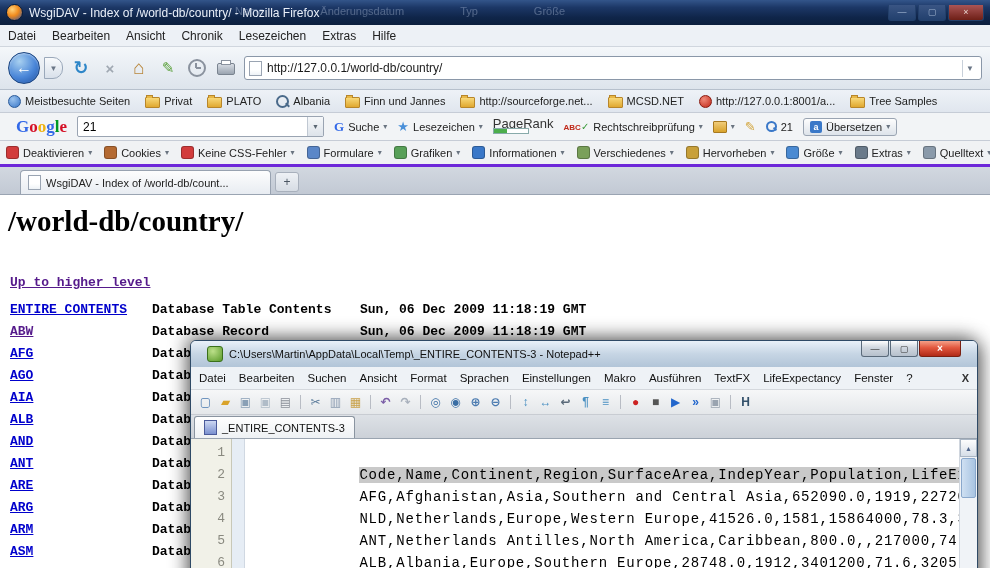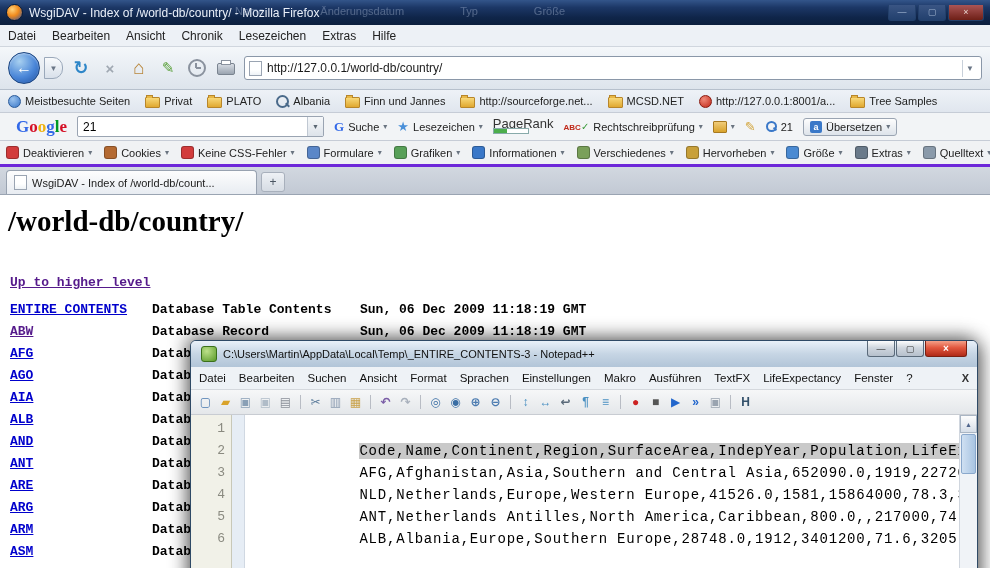--- a/index.html
+++ b/index.html
@@ -75,39 +75,39 @@
   .raised{border:1px solid #9aa4b2;border-radius:3px;background:linear-gradient(#fdfdfd,#dde3ea);padding:2px 6px;}
   .tr-ic{width:12px;height:12px;background:#3a78c8;color:#fff;font-size:9px;font-weight:bold;border-radius:2px;
     display:inline-flex;align-items:center;justify-content:center;}
   
   .ff-wdbar{height:23px;background:#f0f2f4;border-bottom:3px solid #6d28d9;display:flex;align-items:center;
     padding:0 6px;gap:12px;font-size:11px;color:#222;flex:0 0 auto;white-space:nowrap;overflow:hidden;}
   .wd-item{display:flex;align-items:center;gap:4px;}
   .wd-ic{width:11px;height:11px;border-radius:3px;border:1px solid rgba(0,0,0,.25);}
   
   .ff-tabbar{height:27px;background:linear-gradient(#d2d8e0,#c2c9d4);border-bottom:1px solid #9aa4b2;
-    display:flex;align-items:flex-end;padding:0 6px;gap:4px;flex:0 0 auto;}
+    display:flex;align-items:flex-end;padding:0 20px;gap:4px;flex:0 0 auto;}
   .tab{height:23px;width:235px;background:linear-gradient(#fdfdfd,#e8ecf2);border:1px solid #98a2b0;border-bottom:0;
     border-radius:4px 4px 0 0;display:flex;align-items:center;gap:5px;padding:0 7px;font-size:11px;color:#222;}
   .newtab{height:18px;width:22px;margin-bottom:2px;border:1px solid #a8b0bc;border-radius:3px;background:linear-gradient(#eef1f5,#d6dce4);
     display:flex;align-items:center;justify-content:center;font-size:12px;color:#4a5562;}
   
   .ff-content{flex:1;background:#fff;position:relative;overflow:hidden;}
   .page-h1{font-family:"Liberation Serif","DejaVu Serif",serif;font-weight:bold;font-size:29px;color:#000;margin:10px 0 0 8px;}
   .mono{font-family:"Liberation Mono","DejaVu Sans Mono",monospace;}
   .up-link{display:inline-block;margin:37px 0 0 10px;font-size:13px;font-weight:bold;color:#551a8b;text-decoration:underline;}
   .listing{margin:8px 0 0 10px;font-size:13px;font-weight:bold;color:#000;}
   .lrow{height:22px;display:flex;align-items:center;white-space:pre;}
   .lrow .name{width:142px;flex:0 0 auto;text-decoration:underline;}
   .lrow .type{width:208px;flex:0 0 auto;}
   
   #npp{position:absolute;left:190px;top:340px;width:786px;height:260px;border:1px solid #2f4a66;border-radius:6px 6px 0 0;
     box-shadow:-4px -4px 18px rgba(0,0,0,.45), 4px 4px 18px rgba(0,0,0,.5);display:flex;flex-direction:column;background:#eef1f4;overflow:hidden;}
   .npp-titlebar{height:26px;background:linear-gradient(#e9f1f9,#c6d5e4 50%,#b2c5d8);display:flex;align-items:center;
-    padding:0 10px;gap:6px;font-size:11px;color:#111;flex:0 0 auto;position:relative;}
+    padding:0 16px;gap:6px;font-size:11px;color:#111;flex:0 0 auto;position:relative;}
   .npp-logo{width:14px;height:14px;border-radius:3px;background:radial-gradient(circle at 35% 30%,#bce08a,#5a9a2a);border:1px solid #3a701a;}
   .npp-title{white-space:nowrap;overflow:hidden;text-overflow:ellipsis;max-width:560px;}
   .npp-winbtns{margin-left:auto;display:flex;gap:1px;align-self:flex-start;}
   .npp-btn{width:26px;height:15px;border:1px solid #5a6a7a;border-top:0;border-radius:0 0 3px 3px;
     background:linear-gradient(#fdfdfd,#cfd6de 45%,#b6c0cc);color:#333;font-size:9px;display:flex;align-items:center;justify-content:center;}
   .npp-btn.close{width:40px;background:linear-gradient(#f5a088,#e2573e 45%,#b02a18);color:#fff;border-color:#7a2012;font-size:10px;font-weight:bold;}
   .npp-menubar{height:22px;background:#eef2f6;border-bottom:1px solid #d4d8dd;display:flex;align-items:center;
     padding:0 8px;gap:13px;font-size:11.5px;color:#111;flex:0 0 auto;}
   .npp-menubar .xbtn{margin-left:auto;color:#333;font-weight:bold;font-size:11px;}
   .npp-toolbar{height:24px;background:linear-gradient(#f6f7f8,#e4e7ea);border-bottom:1px solid #c8ccd2;
@@ -530,20 +530,26 @@
 
         <span class="tb-icon" style="color: rgb(34, 102, 204);">»</span>
 
         <span class="tb-icon" style="color: rgb(154, 164, 176);">▣</span>
 
         <span class="tb-icon" data-sep="true"></span>
 
         <span class="tb-icon" style="color: rgb(51, 80, 106);">H</span>
       </div>
 
+    <div class="npp-tabbar">
+      <span class="npp-tab">
+        <span class="doc-ic"></span>
+        <span>_ENTIRE_CONTENTS-3</span>
+      </span>
+    </div>
 
     <div class="npp-editor">
       <div class="gutter">
 
       <span class="num">1</span>
           <span class="num">2</span>
           <span class="num">3</span>
           <span class="num">4</span>
           <span class="num">5</span>
           <span class="num">6</span>

